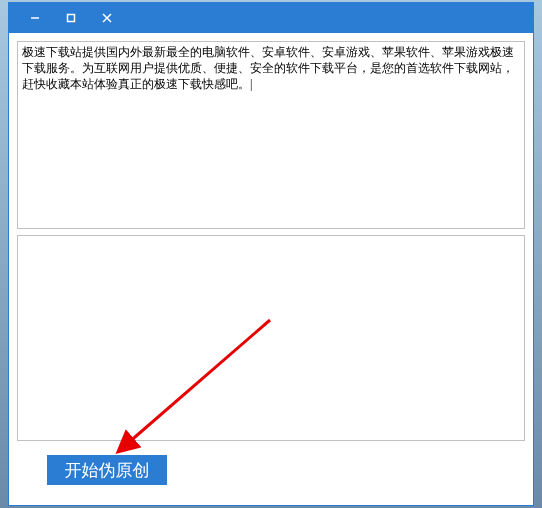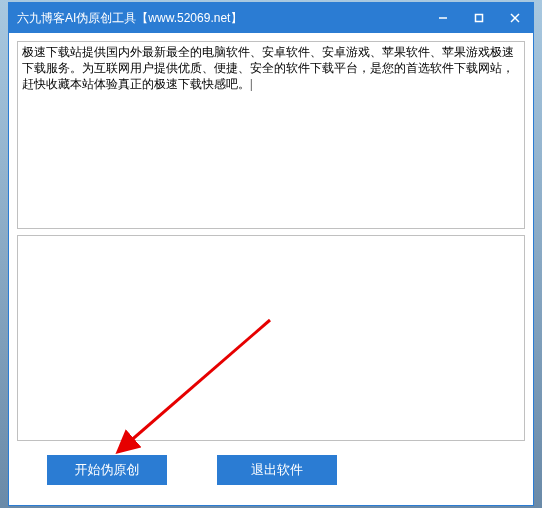--- a/index.html
+++ b/index.html
@@ -89,21 +89,21 @@
       display: flex;
       gap: 50px;
       padding: 8px 30px 12px 30px;
     }
     .action-btn {
       width: 120px;
       height: 30px;
       background: #2b7cd3;
       color: #fff;
       border: none;
-      font-size: 13px;
+      font-size: 17px;
       font-family: Liberation Mono, monospace;
       cursor: pointer;
       display: flex;
       align-items: center;
       justify-content: center;
     }
     .arrow {
       position: absolute;
       pointer-events: none;
       z-index: 100;
@@ -119,21 +119,20 @@
       pointer-events: none;
       z-index: 200;
       letter-spacing: 2px;
     }
   </style>
 </head>
 <body>
 
 <div class="window">
   <div class="titlebar">
-    <span class="titlebar-title">六九博客AI伪原创工具【www.52069.net】</span>
     <div class="titlebar-controls">
       <div class="titlebar-btn">
         <svg width="10" height="10" viewBox="0 0 10 10">
           <line x1="1" y1="5" x2="9" y2="5"></line>
         </svg>
       </div>
       <div class="titlebar-btn">
         <svg width="10" height="10" viewBox="0 0 10 10">
           <rect x="1.5" y="1.5" width="7" height="7"></rect>
         </svg>
@@ -149,21 +148,20 @@
 
   <div class="content">
     <div class="textarea-wrap input">
       <textarea class="textarea" style="">极速下载站提供国内外最新最全的电脑软件、安卓软件、安卓游戏、苹果软件、苹果游戏极速下载服务。为互联网用户提供优质、便捷、安全的软件下载平台，是您的首选软件下载网站，赶快收藏本站体验真正的极速下载快感吧。|</textarea>
     </div>
     <div class="textarea-wrap output">
       <textarea class="textarea" style=""></textarea>
     </div>
     <div class="button-row">
       <button class="action-btn">开始伪原创</button>
-      <button class="action-btn">退出软件</button>
     </div>
   </div>
 </div>
 
 <svg class="arrow" style="left:100px; top:310px;" width="180" height="160" viewBox="0 0 180 160">
   <defs>
     <marker id="arrowhead" markerWidth="8" markerHeight="8" refX="6" refY="4" orient="auto">
       <polygon points="0 0, 8 4, 0 8" fill="#e60000"></polygon>
     </marker>
   </defs>

